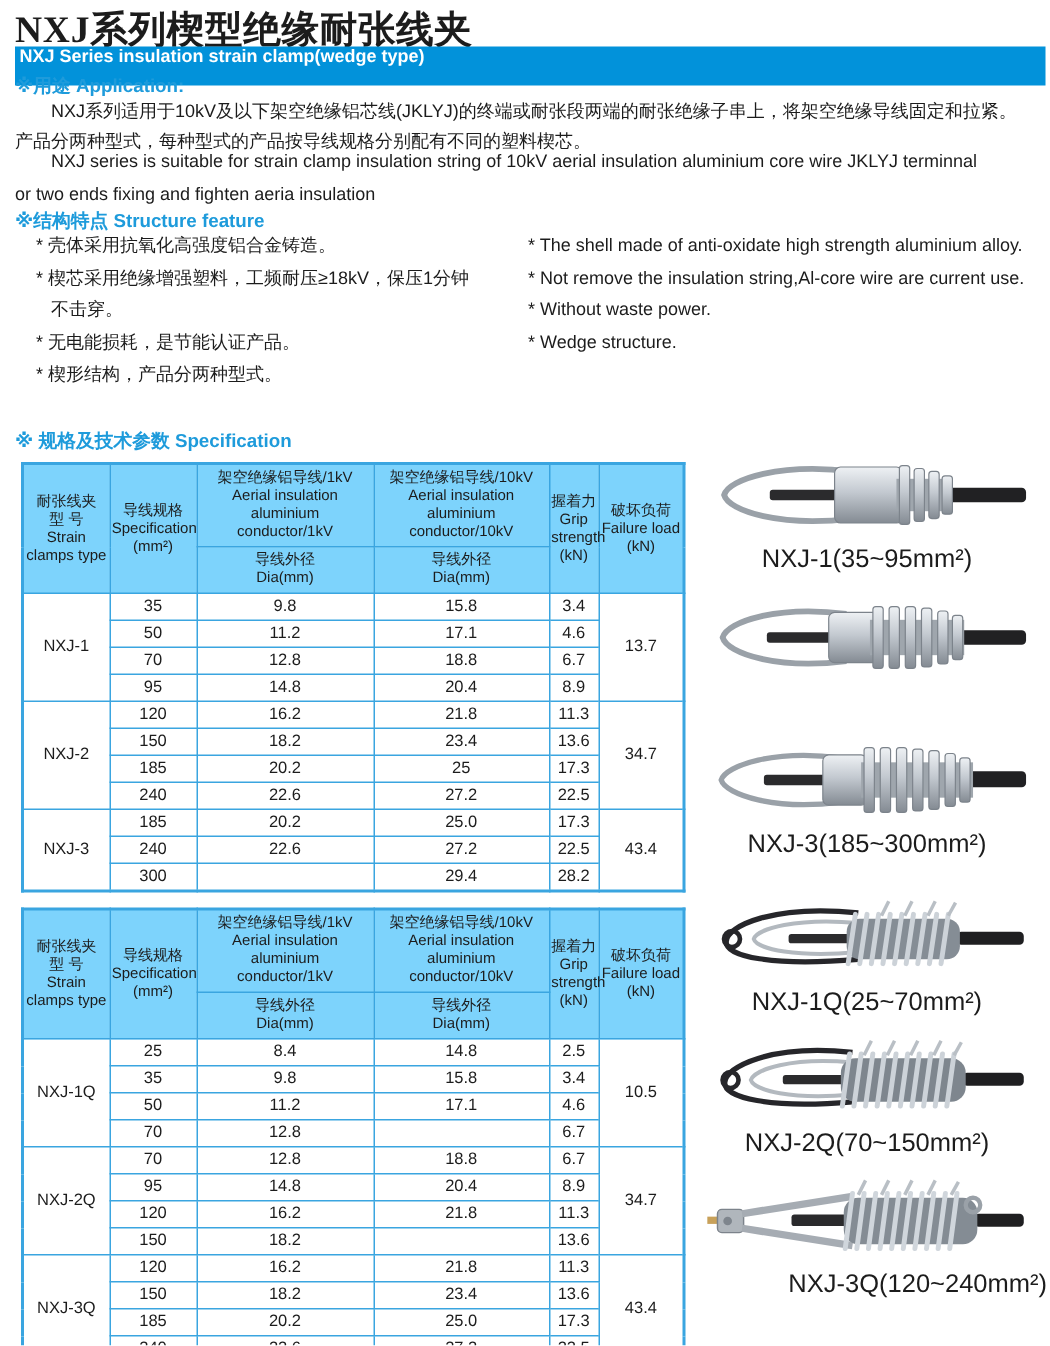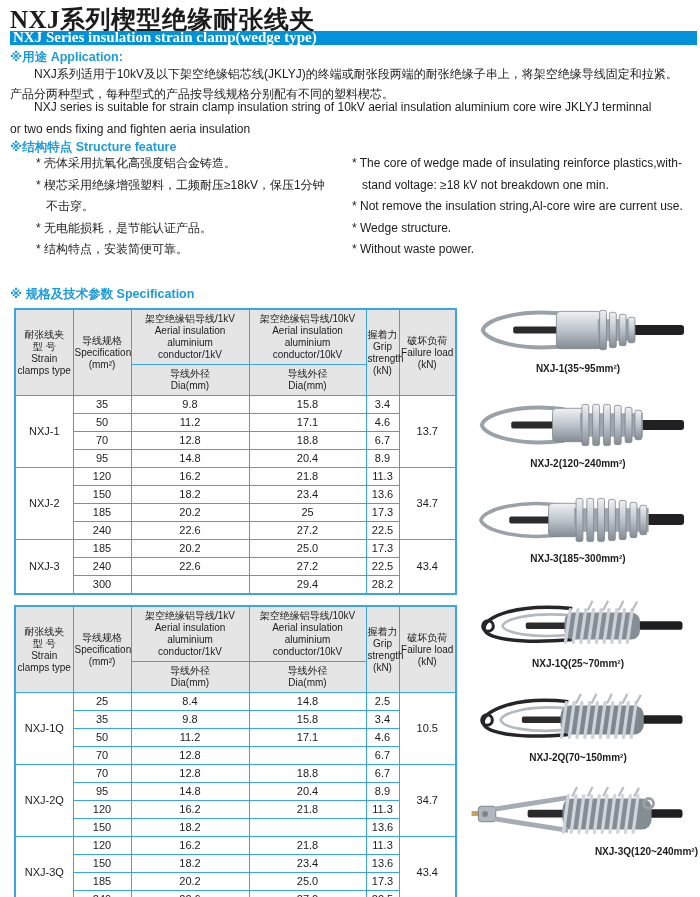--- a/index.html
+++ b/index.html
@@ -1,53 +1,53 @@
 <!DOCTYPE html>
 <html><head>
 <meta charset="utf-8">
 <style>
   html,body{margin:0;padding:0;background:#ffffff;}
   .page{position:relative;width:700px;height:897px;background:#fff;overflow:hidden;
         font-family:"Liberation Sans","DejaVu Sans",sans-serif;color:#1c1c1c;}
 
   .title{position:absolute;left:10px;top:3px;font-family:"Liberation Serif","DejaVu Serif",serif;
          font-size:25px;font-weight:bold;letter-spacing:0.5px;white-space:nowrap;}
-  .banner{position:absolute;left:10px;top:31px;width:687px;height:14px;background:#0292da;
-          color:#fff;font-family:Liberation Serif, serif;font-weight:bold;
-          font-size:15px;line-height:13px;padding-left:3px;box-sizing:border-box;white-space:nowrap;}
+  .banner{position:absolute;left:10px;top:31px;width:687px;height:26px;background:#0292da;
+          color:#fff;font-family:Liberation Sans, sans-serif;font-weight:bold;
+          font-size:12px;line-height:13px;padding-left:3px;box-sizing:border-box;white-space:nowrap;}
 
   .sec-heading{position:absolute;color:#1e9bdb;font-weight:bold;font-size:12.5px;white-space:nowrap;}
   #app-heading{left:10px;top:49px;text-align:right;}
   #struct-heading{left:10px;top:139px;}
   #spec-heading{left:10px;top:286px;}
 
   .para{position:absolute;left:10px;width:686px;font-size:12px;white-space:pre-line;}
   #para-zh{top:64px;line-height:20px;text-indent:2em;}
   #para-en{top:96px;line-height:22px;text-indent:2em;}
 
   .bullets{position:absolute;top:153px;font-size:12px;line-height:21.5px;}
-  #bullets-zh{left:36px;width:322px;}
+  #bullets-zh{left:24px;width:322px;}
   #bullets-en{left:352px;width:346px;}
   .bullet{white-space:pre-line;padding-left:10px;text-indent:-10px;}
 
   table.spec{position:absolute;left:14px;border-collapse:collapse;table-layout:fixed;width:441px;
              border:2px solid #3aa5e0;}
   #table-1{top:308px;}
   #table-2{top:605px;}
   table.spec th,table.spec td{border:1px solid #3aa5e0;}
-  table.spec thead th{background:#e5e5e5;font-weight:normal;font-size:10px;line-height:12px;
+  table.spec thead th{background:#7dd3fc;font-weight:normal;font-size:10px;line-height:12px;
                       white-space:pre-line;padding:3px 1px;vertical-align:middle;text-align:center;}
   table.spec tbody td{height:17px;font-size:11px;line-height:13px;text-align:center;
                       vertical-align:middle;padding:0;background:#fff;}
 
   .product{position:absolute;left:458px;width:240px;text-align:center;}
   #fig-1{top:299px;} #fig-2{top:394px;} #fig-3{top:489px;}
   #fig-4{top:596px;} #fig-5{top:690px;} #fig-6{top:784px;text-align:right;}
   .product svg{display:block;margin:0 auto;}
-  .caption{display:block;font-size:10px;margin-top:2px;white-space:nowrap;font-weight:bold;}
+  .caption{display:block;font-size:17px;margin-top:2px;white-space:nowrap;}
 </style>
 </head>
 <body>
 
 <div class="page">
 
   <div class="title">NXJ系列楔型绝缘耐张线夹</div>
   <div class="banner">NXJ Series insulation strain clamp(wedge type)</div>
 
   <div class="sec-heading" id="app-heading">※用途  Application:</div>
@@ -56,28 +56,27 @@
   <div class="para" id="para-en">NXJ series is suitable for strain clamp insulation string of 10kV aerial insulation aluminium core wire JKLYJ  terminnal
 or two ends fixing and fighten aeria insulation</div>
 
   <div class="sec-heading" id="struct-heading">※结构特点  Structure feature</div>
 
   <div class="bullets" id="bullets-zh">
     <div class="bullet">* 壳体采用抗氧化高强度铝合金铸造。</div>
     <div class="bullet">* 楔芯采用绝缘增强塑料，工频耐压≥18kV，保压1分钟
 不击穿。</div>
     <div class="bullet">* 无电能损耗，是节能认证产品。</div>
-    <div class="bullet">* 结构特点，安装简便可靠。</div>
+    <div class="bullet">* 楔形结构，产品分两种型式。</div>
   </div>
   <div class="bullets" id="bullets-en">
-    <div class="bullet">* The core of wedge made of insulating reinforce plastics,with-
-stand voltage: ≥18 kV not breakdown one min.</div>
+    <div class="bullet">* The shell made of anti-oxidate high strength aluminium alloy.</div>
     <div class="bullet">* Not remove the insulation string,Al-core wire are current use.</div>
+    <div class="bullet">* Without waste power.</div>
     <div class="bullet">* Wedge structure.</div>
-    <div class="bullet">* Without waste power.</div>
   </div>
 
   <div class="sec-heading" id="spec-heading">※ 规格及技术参数  Specification</div>
 
   <table class="spec" id="table-1">
     <colgroup>
         <col style="width:58px">
         <col style="width:58px">
         <col style="width:118px">
         <col style="width:117px">
@@ -347,21 +346,20 @@
       <rect x="168" y="26" width="50" height="10" rx="3" fill="#212123"></rect>
       <rect x="84" y="14" width="34" height="34" rx="4" fill="url(#gA2)" stroke="#7c838b" stroke-width="0.8"></rect>
       <rect x="112" y="19" width="64" height="24" fill="#9fa6ad"></rect>
       <rect x="114" y="10" width="7" height="42" rx="2" fill="url(#gA2)" stroke="#7c838b" stroke-width="0.8"></rect>
       <rect x="125" y="10" width="7" height="42" rx="2" fill="url(#gA2)" stroke="#7c838b" stroke-width="0.8"></rect>
       <rect x="136" y="10" width="7" height="42" rx="2" fill="url(#gA2)" stroke="#7c838b" stroke-width="0.8"></rect>
       <rect x="147" y="11" width="7" height="40" rx="2" fill="url(#gA2)" stroke="#7c838b" stroke-width="0.8"></rect>
       <rect x="158" y="13" width="7" height="36" rx="2" fill="url(#gA2)" stroke="#7c838b" stroke-width="0.8"></rect>
       <rect x="168" y="16" width="7" height="30" rx="2" fill="url(#gA2)" stroke="#7c838b" stroke-width="0.8"></rect>
     </svg>
-    <span class="caption">NXJ-2(120~240mm²)</span>
   </div>
 
   <div class="product" id="fig-3">
     <svg width="216" height="62" viewBox="0 0 220 62">
       <defs>
           <linearGradient id="gA3" x1="0" y1="0" x2="0" y2="1">
         <stop offset="0" stop-color="#eef1f4"></stop>
             <stop offset="0.45" stop-color="#c3c9d0"></stop>
             <stop offset="1" stop-color="#848b93"></stop>
           </linearGradient>

